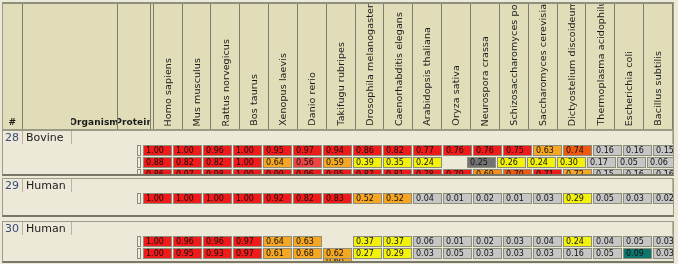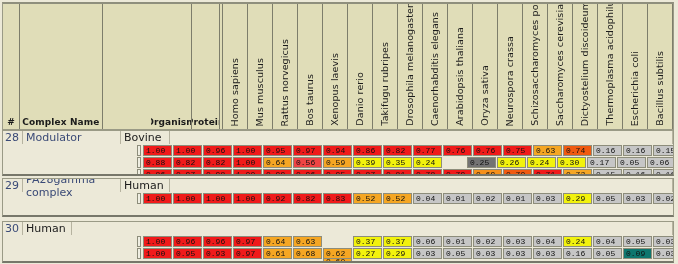--- a/index.html
+++ b/index.html
@@ -76,21 +76,21 @@
     display: flex; align-items: center;
   }
   .m-org {
     width: 49px; padding-left: 3px;
     border-right: 1px solid #b6b3a0;
     color: #1b1b1b;
     display: flex; align-items: center;
   }
   .m-rest { flex: 1; border-right: 1px solid #b6b3a0; }
 
-  .prow { display: flex; height: 11px; margin-top: 1px; font-family: Liberation Mono, monospace; }
+  .prow { display: flex; height: 11px; margin-top: 1px; }
   .prow .pname {
     width: 33px; margin-left: 134px;
     border: 1px solid #8d8d7b;
     background: #efeee2;
     color: #2f4a8f;
     font-size: 8px;
     padding-left: 2px;
     display: flex; align-items: center;
     overflow: hidden;
   }
@@ -107,21 +107,20 @@
   }
 </style>
 </head>
 <body>
 
 <div id="app">
 
   <div class="hdr-block">
     <div class="hdr-row" id="hdr-row">
         <div class="hdr-cell flat" style="width: 20px;">#</div>
-        <div class="hdr-cell flat" style="width: 98px;">Complex Name</div>
         <div class="hdr-cell flat" style="width: 49px; margin-left: 48px;">Organism</div>
         <div class="hdr-cell flat" style="width: 33px;">Protein</div>
         <div class="hdr-spacer" style="width: 3px;"></div>
         <div class="hdr-cell rot" style="width: 29.5px;">
           <span class="rot-txt">Homo sapiens</span>
         </div>
         <div class="hdr-cell rot" style="width: 29.5px;">
           <span class="rot-txt">Mus musculus</span>
         </div>
         <div class="hdr-cell rot" style="width: 29.5px;">
@@ -172,21 +171,20 @@
         <div class="hdr-cell rot" style="width: 29.5px;">
           <span class="rot-txt">Bacillus subtilis</span>
         </div>
       </div>
   </div>
 
   <div id="groups-host">
       <div class="grp" style="top: 130px; height: 46px;">
         <div class="grp-meta">
           <div class="m-num">28</div>
-          <div class="m-name">Modulator</div>
           <div class="m-org">Bovine</div>
           <div class="m-rest"></div>
         </div>
         <div class="prow">
           <div class="pname">PSMC6</div>
           <div class="cells">
             <div class="cell" style="background: rgb(240, 26, 26);">1.00</div>
             <div class="cell" style="background: rgb(240, 26, 26);">1.00</div>
             <div class="cell" style="background: rgb(240, 26, 26);">0.96</div>
             <div class="cell" style="background: rgb(240, 26, 26);">1.00</div>
@@ -249,21 +247,20 @@
             <div class="cell" style="background: rgb(245, 166, 35);">0.72</div>
             <div class="cell" style="background: rgb(198, 198, 198);">0.15</div>
             <div class="cell" style="background: rgb(198, 198, 198);">0.16</div>
             <div class="cell" style="background: rgb(198, 198, 198);">0.16</div>
           </div>
         </div>
       </div>
       <div class="grp" style="top: 178px; height: 39px;">
         <div class="grp-meta">
           <div class="m-num">29</div>
-          <div class="m-name">PA28gamma complex</div>
           <div class="m-org">Human</div>
           <div class="m-rest"></div>
         </div>
         <div class="prow">
           <div class="pname">PSME3</div>
           <div class="cells">
             <div class="cell" style="background: rgb(240, 26, 26);">1.00</div>
             <div class="cell" style="background: rgb(240, 26, 26);">1.00</div>
             <div class="cell" style="background: rgb(240, 26, 26);">1.00</div>
             <div class="cell" style="background: rgb(240, 26, 26);">1.00</div>

